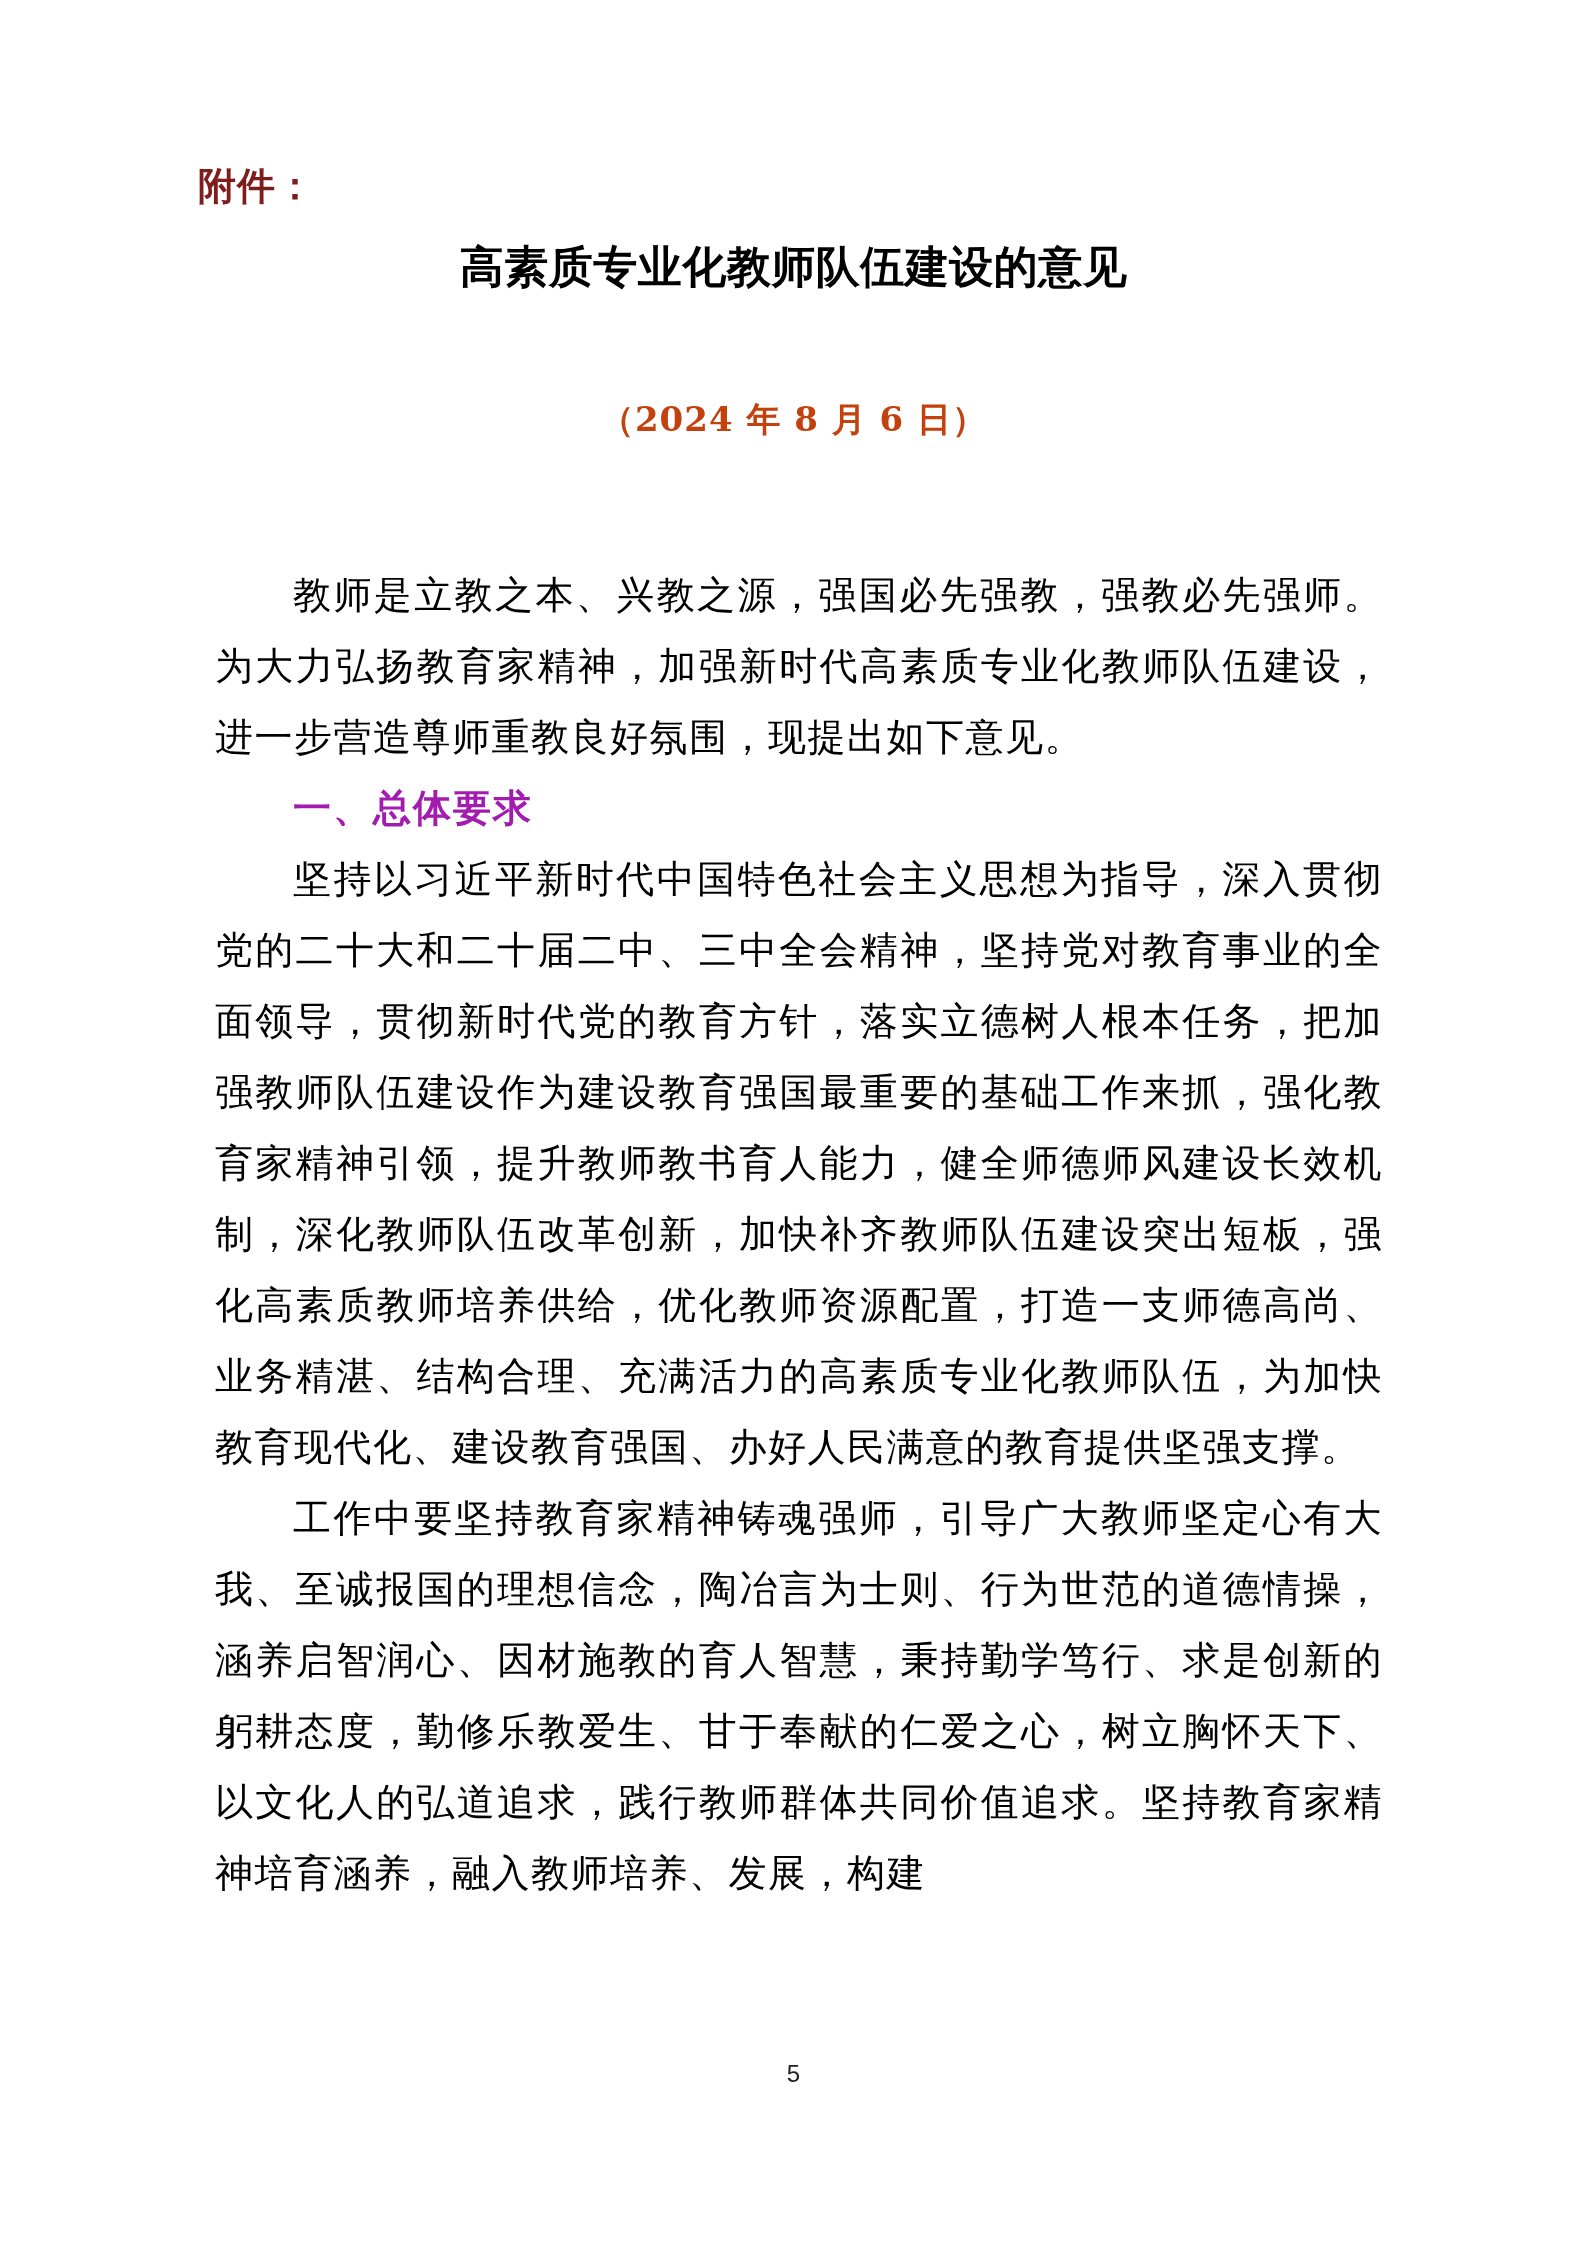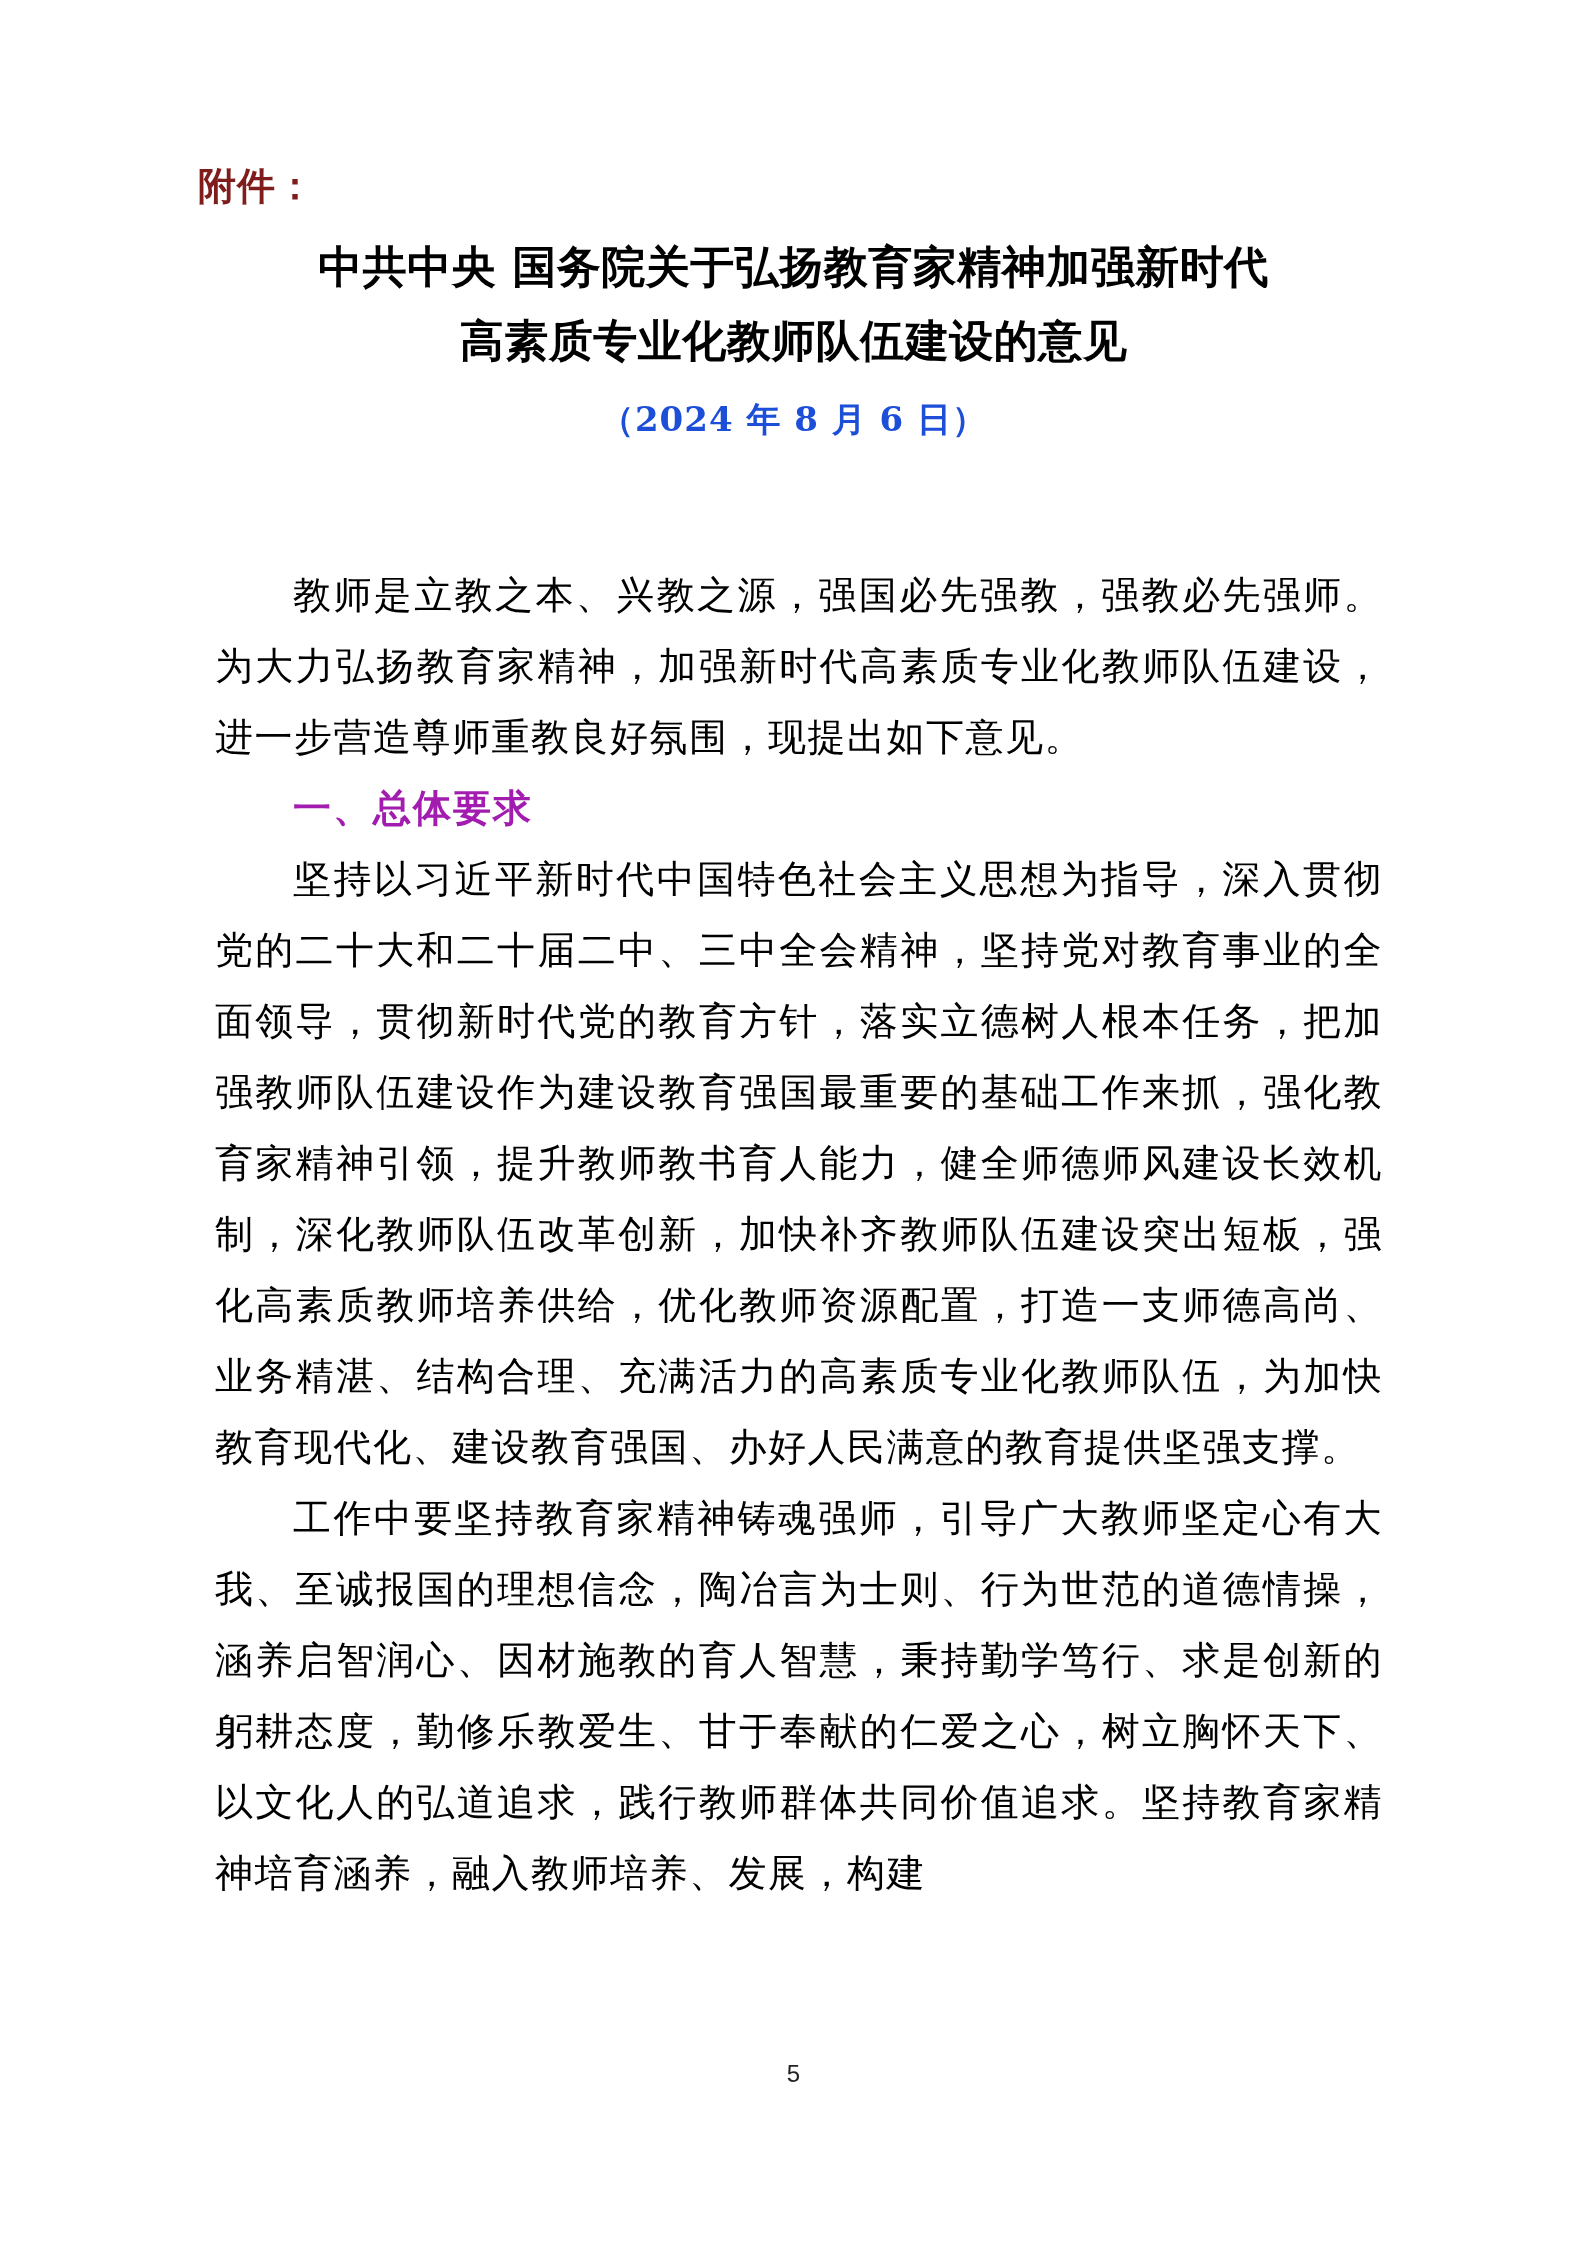--- a/index.html
+++ b/index.html
@@ -59,21 +59,21 @@
     position: absolute;
     left: 150px;
     right: 150px;
     top: 395px;
     text-align: center;
     font-family: "DejaVu Serif", "Liberation Serif", serif;
     font-weight: 700;
     font-size: 34px;
     line-height: 48px;
     letter-spacing: 1px;
-    color: #1d4ed8;
+    color: #c2410c;
   }
 
   
   .body-block {
     position: absolute;
     left: 215px;
     top: 560px;
     width: 1168px;
   }
 
@@ -113,21 +113,20 @@
   }
 </style>
 </head>
 <body>
 
 <div class="page">
 
   <div class="attach-label">附件：</div>
 
   <div class="doc-title">
-    <div class="tline">中共中央 国务院关于弘扬教育家精神加强新时代</div>
     <div class="tline">高素质专业化教师队伍建设的意见</div>
   </div>
 
   <div class="doc-date">（2024 年 8 月 6 日）</div>
 
   <div class="body-block">
     <p class="para">教师是立教之本、兴教之源，强国必先强教，强教必先强师。为大力弘扬教育家精神，加强新时代高素质专业化教师队伍建设，进一步营造尊师重教良好氛围，现提出如下意见。</p>
 
     <p class="section-head">一、总体要求</p>
 

